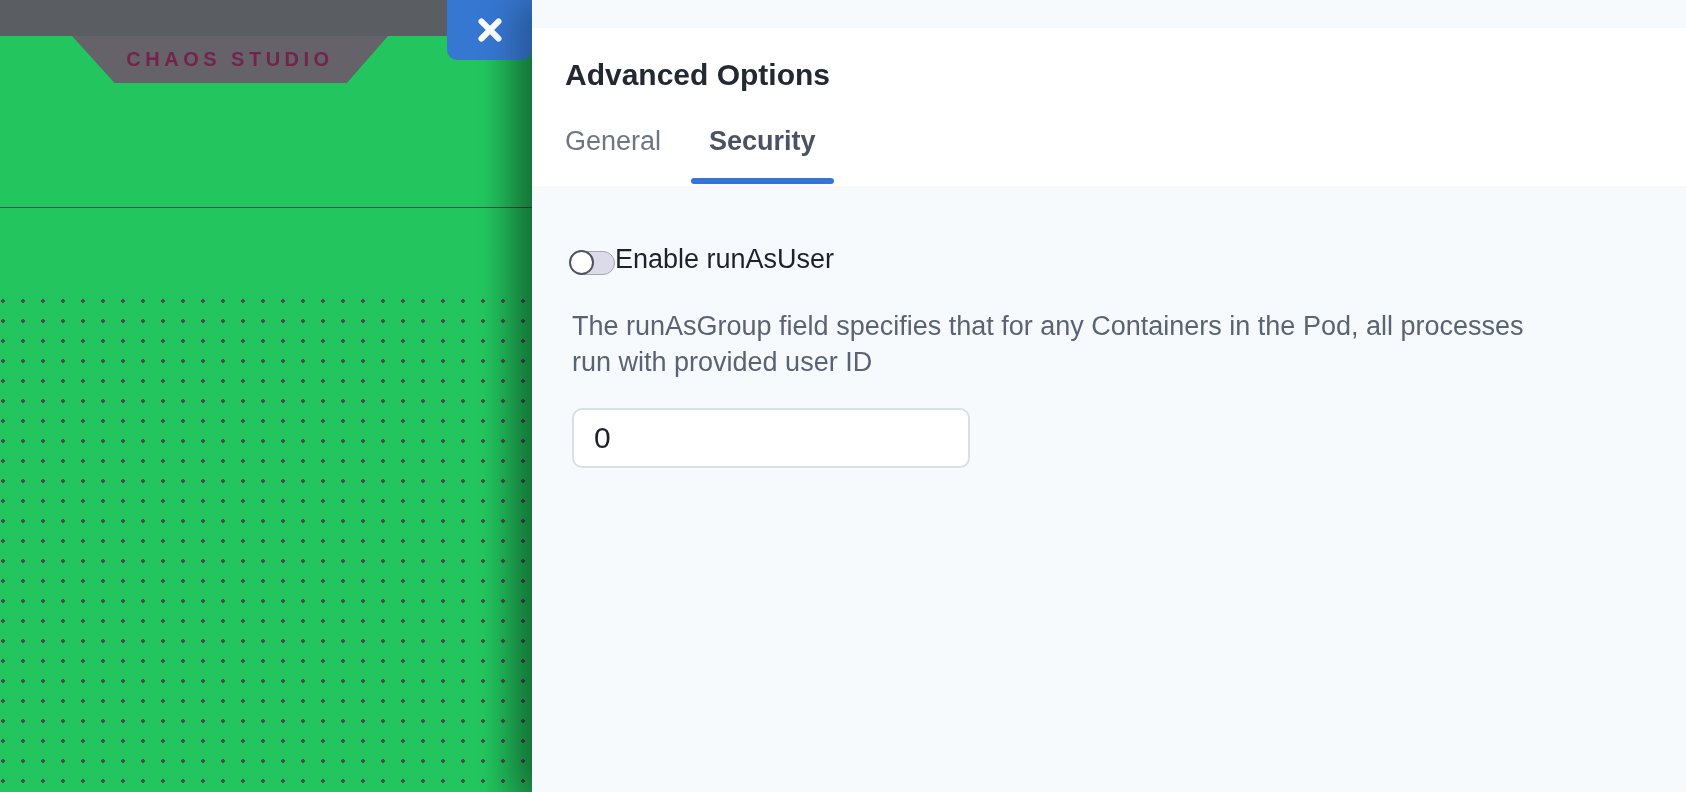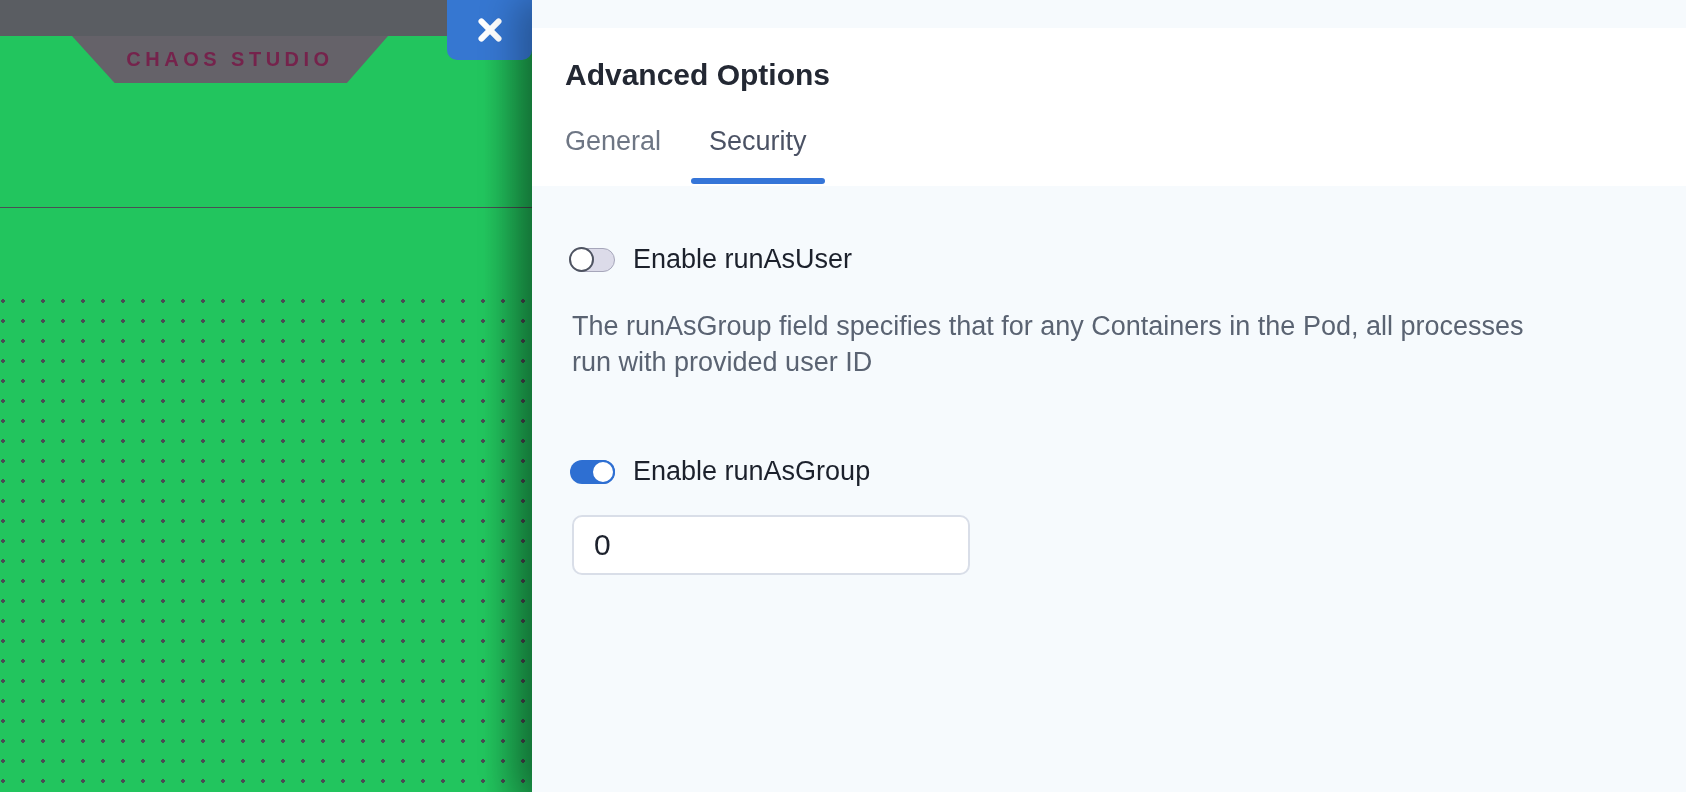--- a/index.html
+++ b/index.html
@@ -139,41 +139,40 @@
   .tab {
     position: relative;
     display: flex;
     align-items: center;
     padding: 1px 18px;
     font-size: 27px;
     color: #6e7684;
     cursor: pointer;
   }
   .tab + .tab { margin-left: 12px; }
-  .tab.active { color: #4b5264; font-weight: 400; }
+  .tab.active { color: #4b5264; font-weight: 700; }
   .tab-indicator {
     position: absolute;
     left: 0; right: 0; bottom: 2px;
     height: 6px;
     border-radius: 3px;
     background: #3575d8;
   }
 
   .drawer-body {
     position: absolute;
     left: 0; top: 186px;
     width: 100%; height: 606px;
     box-sizing: border-box;
     padding: 58px 80px 0 38px;
     background: #f6fafd;
   }
   .toggle-row {
     display: flex;
-    align-items: center;
-    gap: 18px;
+    align-items: flex-end;
   }
   .toggle-row.second { margin-top: 76px; }
   .toggle-label {
     font-size: 27px;
     color: #1c212c;
   }
   .desc {
     margin: 33px 0 0 2px;
     font-size: 27px;
     line-height: 36px;
@@ -271,25 +270,19 @@
       <div class="toggle-row">
         <div class="switch off">
           <div class="knob"></div>
         </div>
         <div class="toggle-label">Enable runAsUser</div>
       </div>
 
       <div class="desc">The runAsGroup field specifies that for any Containers in the Pod, all processes
 run with provided user ID</div>
 
-      <div class="toggle-row second">
-        <div class="switch on">
-          <div class="knob"></div>
-        </div>
-        <div class="toggle-label">Enable runAsGroup</div>
-      </div>
 
 
       <input class="value-input" type="text" value="0" style="">
 
     </div>
   </div>
 </div>
 
 </body></html>

